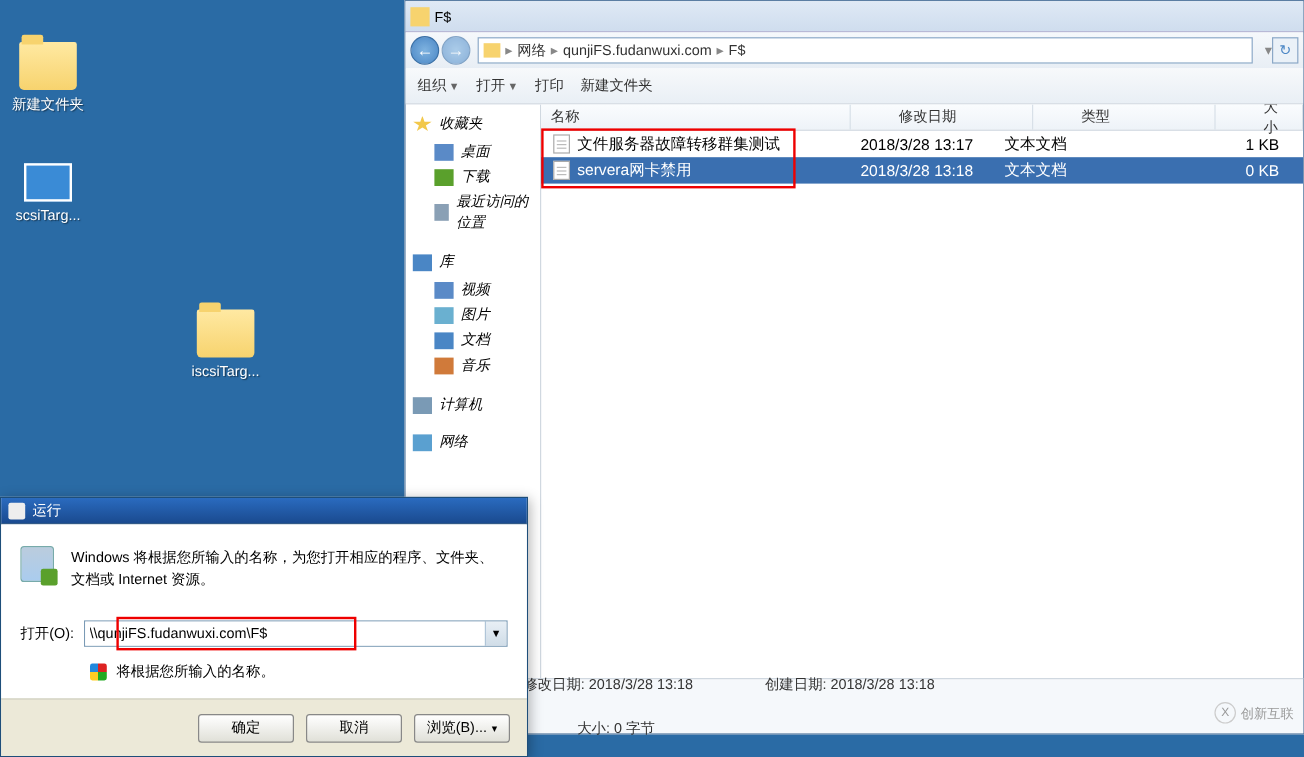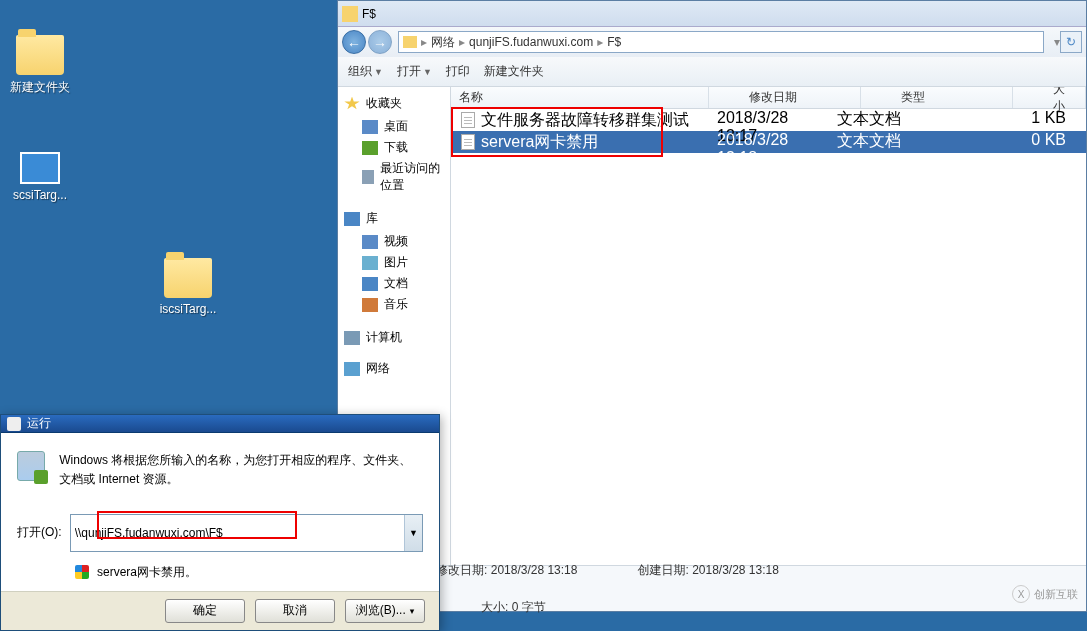--- a/index.html
+++ b/index.html
@@ -36,21 +36,21 @@
       border-radius: 2px 2px 0 0;
     }
     .desktop-icon .thumb-icon {
       width: 40px; height: 32px;
       margin: 0 auto 4px;
       background: #3a8bd6;
       border: 2px solid #fff;
     }
     .desktop-icon span { display: block; font-size: 12px; text-shadow: 1px 1px 1px rgba(0,0,0,.5); }
     #di1{left:0;top:35px}
-    #di2{left:0;top:152px}
+    #di2{left:0;top:136px}
     #di3{left:148;top:258px}
 
     
     .explorer {
       position: absolute;
       left: 337px; top: 0;
       width: 750px; height: 612px;
       background: #fff;
       border: 1px solid #5b7ea3;
       display: flex; flex-direction: column;
@@ -92,21 +92,21 @@
       height:30px;border-bottom:1px solid #d0d8e0;
       background: linear-gradient(#f7f9fb,#e9eff5);
       display:flex;align-items:center;gap:14px;padding:0 10px;
       font-size:12px;color:#333;
     }
     .toolbar .item{cursor:pointer;display:flex;align-items:center;gap:2px}
     .toolbar .caret{font-size:9px;color:#666}
     .content{flex:1;display:flex;overflow:hidden}
     .sidebar{
       width:165px;border-right:1px solid #d0d8e0;
-      padding:8px 6px;overflow:auto;
+      padding:8px 6px;overflow:auto;font-style:italic;
     }
     .sb-group{margin-bottom:14px}
     .sb-title{display:flex;align-items:center;gap:6px;margin-bottom:4px;font-size:12px}
     .sb-item{display:flex;align-items:center;gap:6px;padding:2px 0 2px 18px;font-size:12px;cursor:pointer}
     .sb-icon{width:16px;height:14px;display:inline-block}
     .ico-star{background:#f2c84b;clip-path:polygon(50% 0,61% 35%,98% 35%,68% 57%,79% 91%,50% 70%,21% 91%,32% 57%,2% 35%,39% 35%)}
     .ico-dl{background:#5aa02c}
     .ico-desk{background:#5a8ac7}
     .ico-recent{background:#8aa0b5}
     .ico-lib{background:#4a86c5}
@@ -117,21 +117,21 @@
     .ico-pc{background:#7a9ab5}
     .ico-net{background:#5aa0d0}
     .filearea{flex:1;display:flex;flex-direction:column;}
     .colheader{
       height:22px;display:flex;border-bottom:1px solid #d0d8e0;
       background:linear-gradient(#fafcfe,#eef3f8);font-size:12px;color:#333;gap:32px;
     }
     .colheader div{border-right:1px solid #d8e0e8;padding:4px 8px;display:flex;align-items:center}
     .c-name{width:258px}.c-date{width:120px}.c-type{width:120px}.c-size{flex:1;justify-content:flex-end;padding-right:20px!important}
     .rows{position:relative}
-    .frow{height:22px;display:flex;font-size:16px}
+    .frow{height:22px;display:flex;align-items:center;font-size:13px}
     .frow .c-name{display:flex;align-items:center;gap:6px;padding-left:10px}
     .frow .c-date,.frow .c-type{padding-left:8px}
     .frow .c-size{text-align:right;padding-right:20px}
     .file-icon{width:14px;height:16px;background:#fff;border:1px solid #aaa;position:relative}
     .file-icon::before{content:"";position:absolute;top:4px;left:2px;right:2px;height:1px;background:#bbb;box-shadow:0 3px 0 #bbb,0 6px 0 #bbb}
     .frow.sel{background:#3a6fb0;color:#fff}
     .frow.sel .c-date,.frow.sel .c-type{color:#fff}
     .redbox{position:absolute;border:2px solid #e00;pointer-events:none}
     #rb1{left:0;top:-2px;width:212px;height:50px}
     .statusbar{
@@ -158,21 +158,21 @@
       color:#fff;font-size:12px;display:flex;align-items:center;padding:0 6px;gap:6px;border-bottom:1px solid #0a3a6f;
     }
     .run-title .ricon{width:14px;height:14px;background:#eee;border-radius:2px}
     .run-body{flex:1;padding:18px 16px 10px;background:#fff}
     .run-desc{display:flex;gap:14px;margin-bottom:24px}
     .run-desc .bigicon{width:36px;height:30px;background:linear-gradient(#bcd,#ace);border:1px solid #7aa;border-radius:3px;position:relative}
     .run-desc .bigicon::after{content:"";position:absolute;right:-4px;bottom:-4px;width:14px;height:14px;background:#5aa02c;border-radius:2px}
     .run-desc p{font-size:12px;color:#000;line-height:1.6}
     .run-open{display:flex;align-items:center;gap:8px;position:relative}
     .run-open label{font-size:12px}
-    .run-open .combo{flex:1;display:flex;border:1px solid #7a9ab5;height:38px;background:#fff}
+    .run-open .combo{flex:1;display:flex;border:1px solid #7a9ab5;height:22px;background:#fff}
     .run-open input{flex:1;border:none;outline:none;font-size:12px;padding:0 4px}
     .run-open .ddbtn{width:18px;background:linear-gradient(#e8eff5,#d0dde8);border-left:1px solid #b0c5d8;display:flex;align-items:center;justify-content:center;font-size:9px;cursor:pointer}
     #rb2{left:80px;top:-3px;width:200px;height:28px;border:2px solid #e00;position:absolute;pointer-events:none}
     .run-admin{display:flex;align-items:center;gap:8px;margin-top:12px;padding-left:58px;font-size:12px}
     .shield{width:14px;height:14px;background:conic-gradient(#d22 0 90deg,#2a2 90deg 180deg,#fc2 180deg 270deg,#28d 270deg 360deg);border-radius:2px}
     .run-footer{
       height:48px;background:#ece9d8;border-top:1px solid #d0d0c0;
       display:flex;justify-content:flex-end;align-items:center;gap:10px;padding:0 14px;
     }
     .winbtn{
@@ -362,21 +362,21 @@
     <div class="run-open">
       <label>打开(O):</label>
       <div class="combo">
         <input type="text" value="\\qunjiFS.fudanwuxi.com\F$" style="">
         <div class="ddbtn">▼</div>
       </div>
       <div id="rb2"></div>
     </div>
     <div class="run-admin">
       <span class="shield"></span>
-      <span>servera网卡禁用。</span>
+      <span>将根据您所输入的名称。</span>
     </div>
   </div>
   <div class="run-footer">
     <button class="winbtn">
         <span>确定</span>
       </button>
     <button class="winbtn">
         <span>取消</span>
       </button>
     <button class="winbtn">

